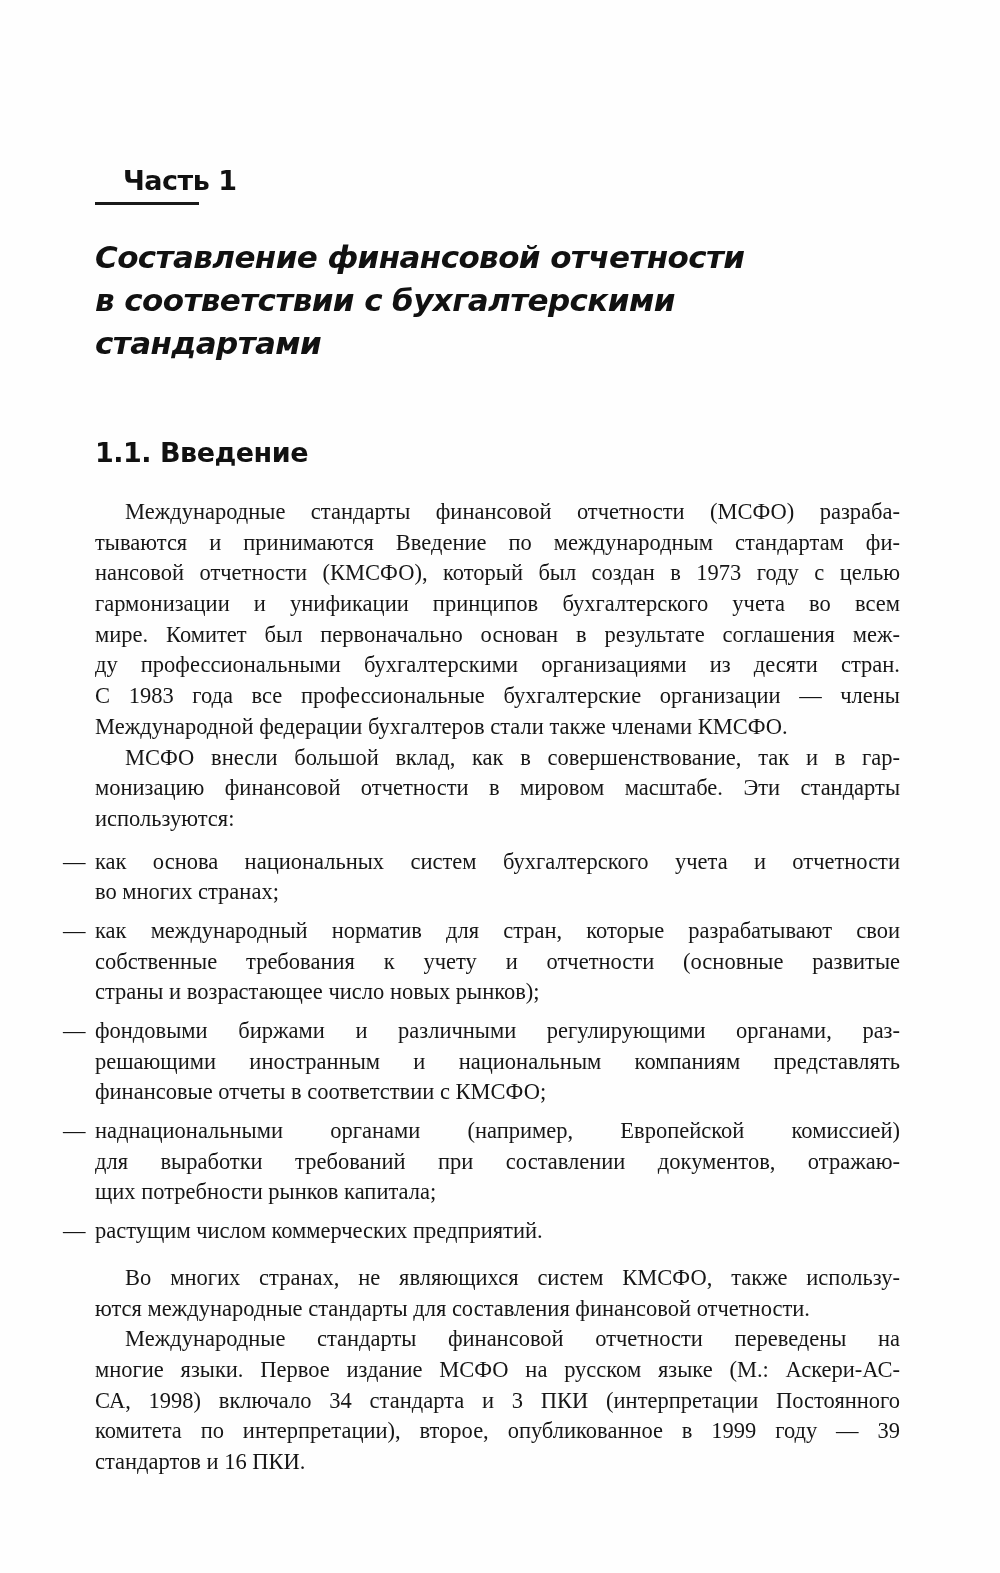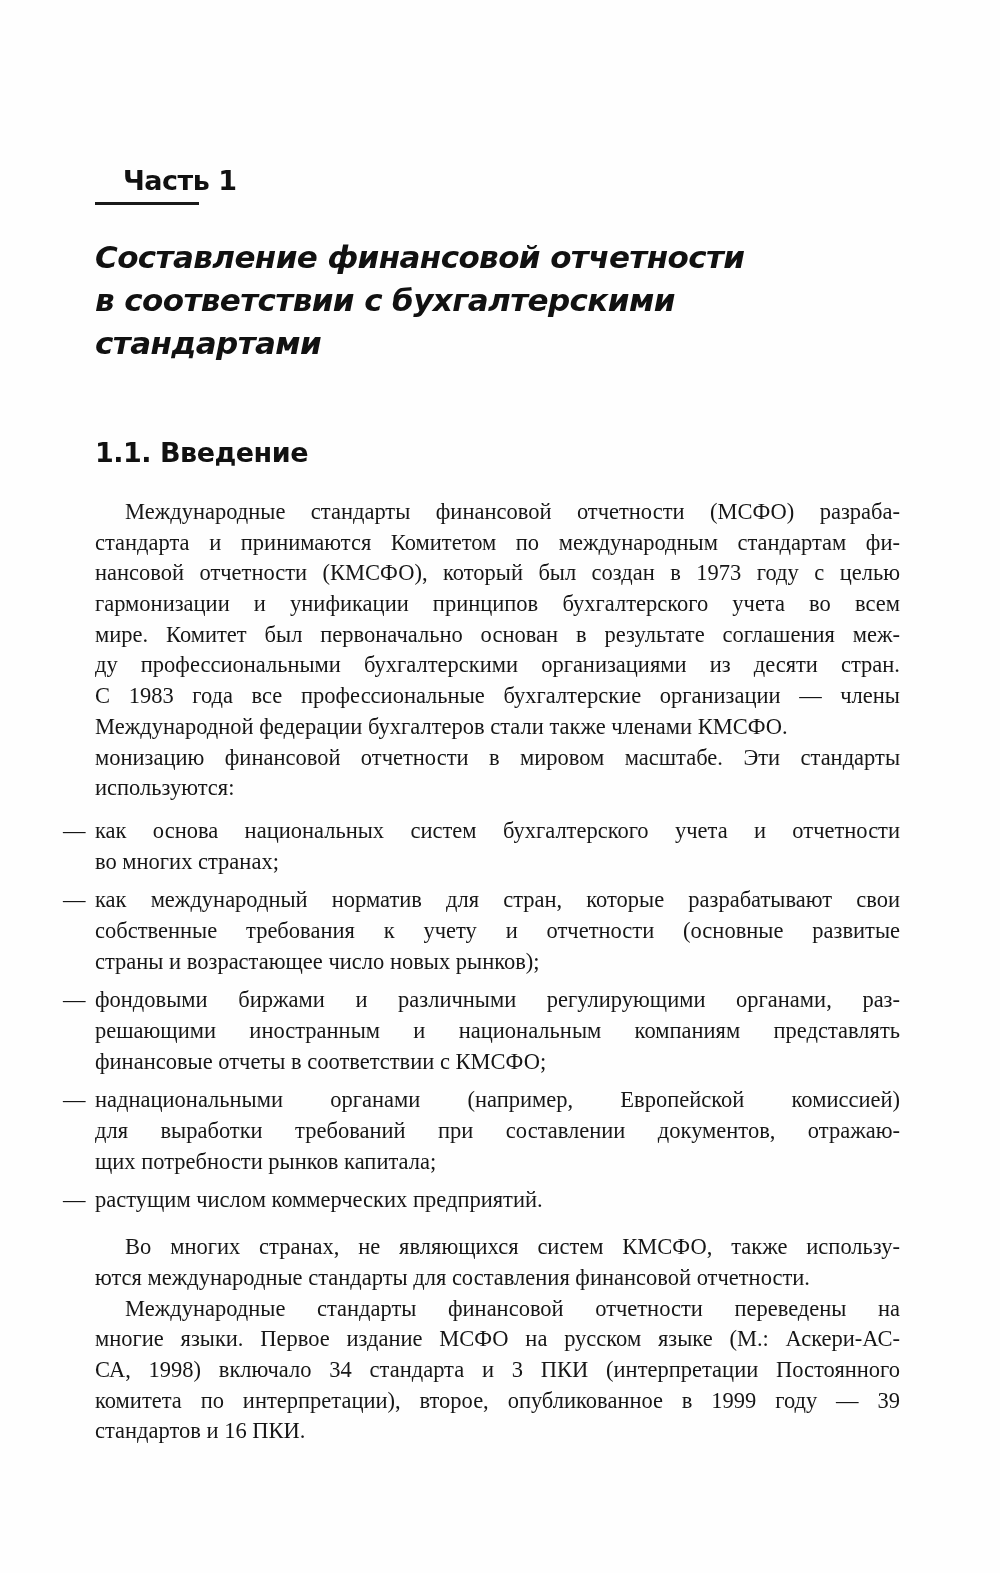--- a/index.html
+++ b/index.html
@@ -109,30 +109,31 @@
     <span>в соответствии с бухгалтерскими</span>
     <span>стандартами</span>
   </div>
 
   <div class="section-title">1.1. Введение</div>
 
   <div class="body">
 
     <div>
       <span class="line indent">Международные стандарты финансовой отчетности (МСФО) разраба-</span>
-      <span class="line">стандарта и принимаются Комитетом по международным стандартам фи-</span>
+      <span class="line">тываются и принимаются Введение по международным стандартам фи-</span>
       <span class="line">нансовой отчетности (КМСФО), который был создан в 1973 году с целью</span>
       <span class="line">гармонизации и унификации принципов бухгалтерского учета во всем</span>
       <span class="line">мире. Комитет был первоначально основан в результате соглашения меж-</span>
       <span class="line">ду профессиональными бухгалтерскими организациями из десяти стран.</span>
       <span class="line">С 1983 года все профессиональные бухгалтерские организации — члены</span>
       <span class="line last">Международной федерации бухгалтеров стали также членами КМСФО.</span>
     </div>
 
     <div>
+      <span class="line indent">МСФО внесли большой вклад, как в совершенствование, так и в гар-</span>
       <span class="line">монизацию финансовой отчетности в мировом масштабе. Эти стандарты</span>
       <span class="line last">используются:</span>
     </div>
 
     <div class="para-gap"></div>
 
     <div style="margin-left:0; padding-left:0;">
 
       <div class="li" style="margin-top: 0px;">
         <span class="dash" style="left:-32px;">—</span>

